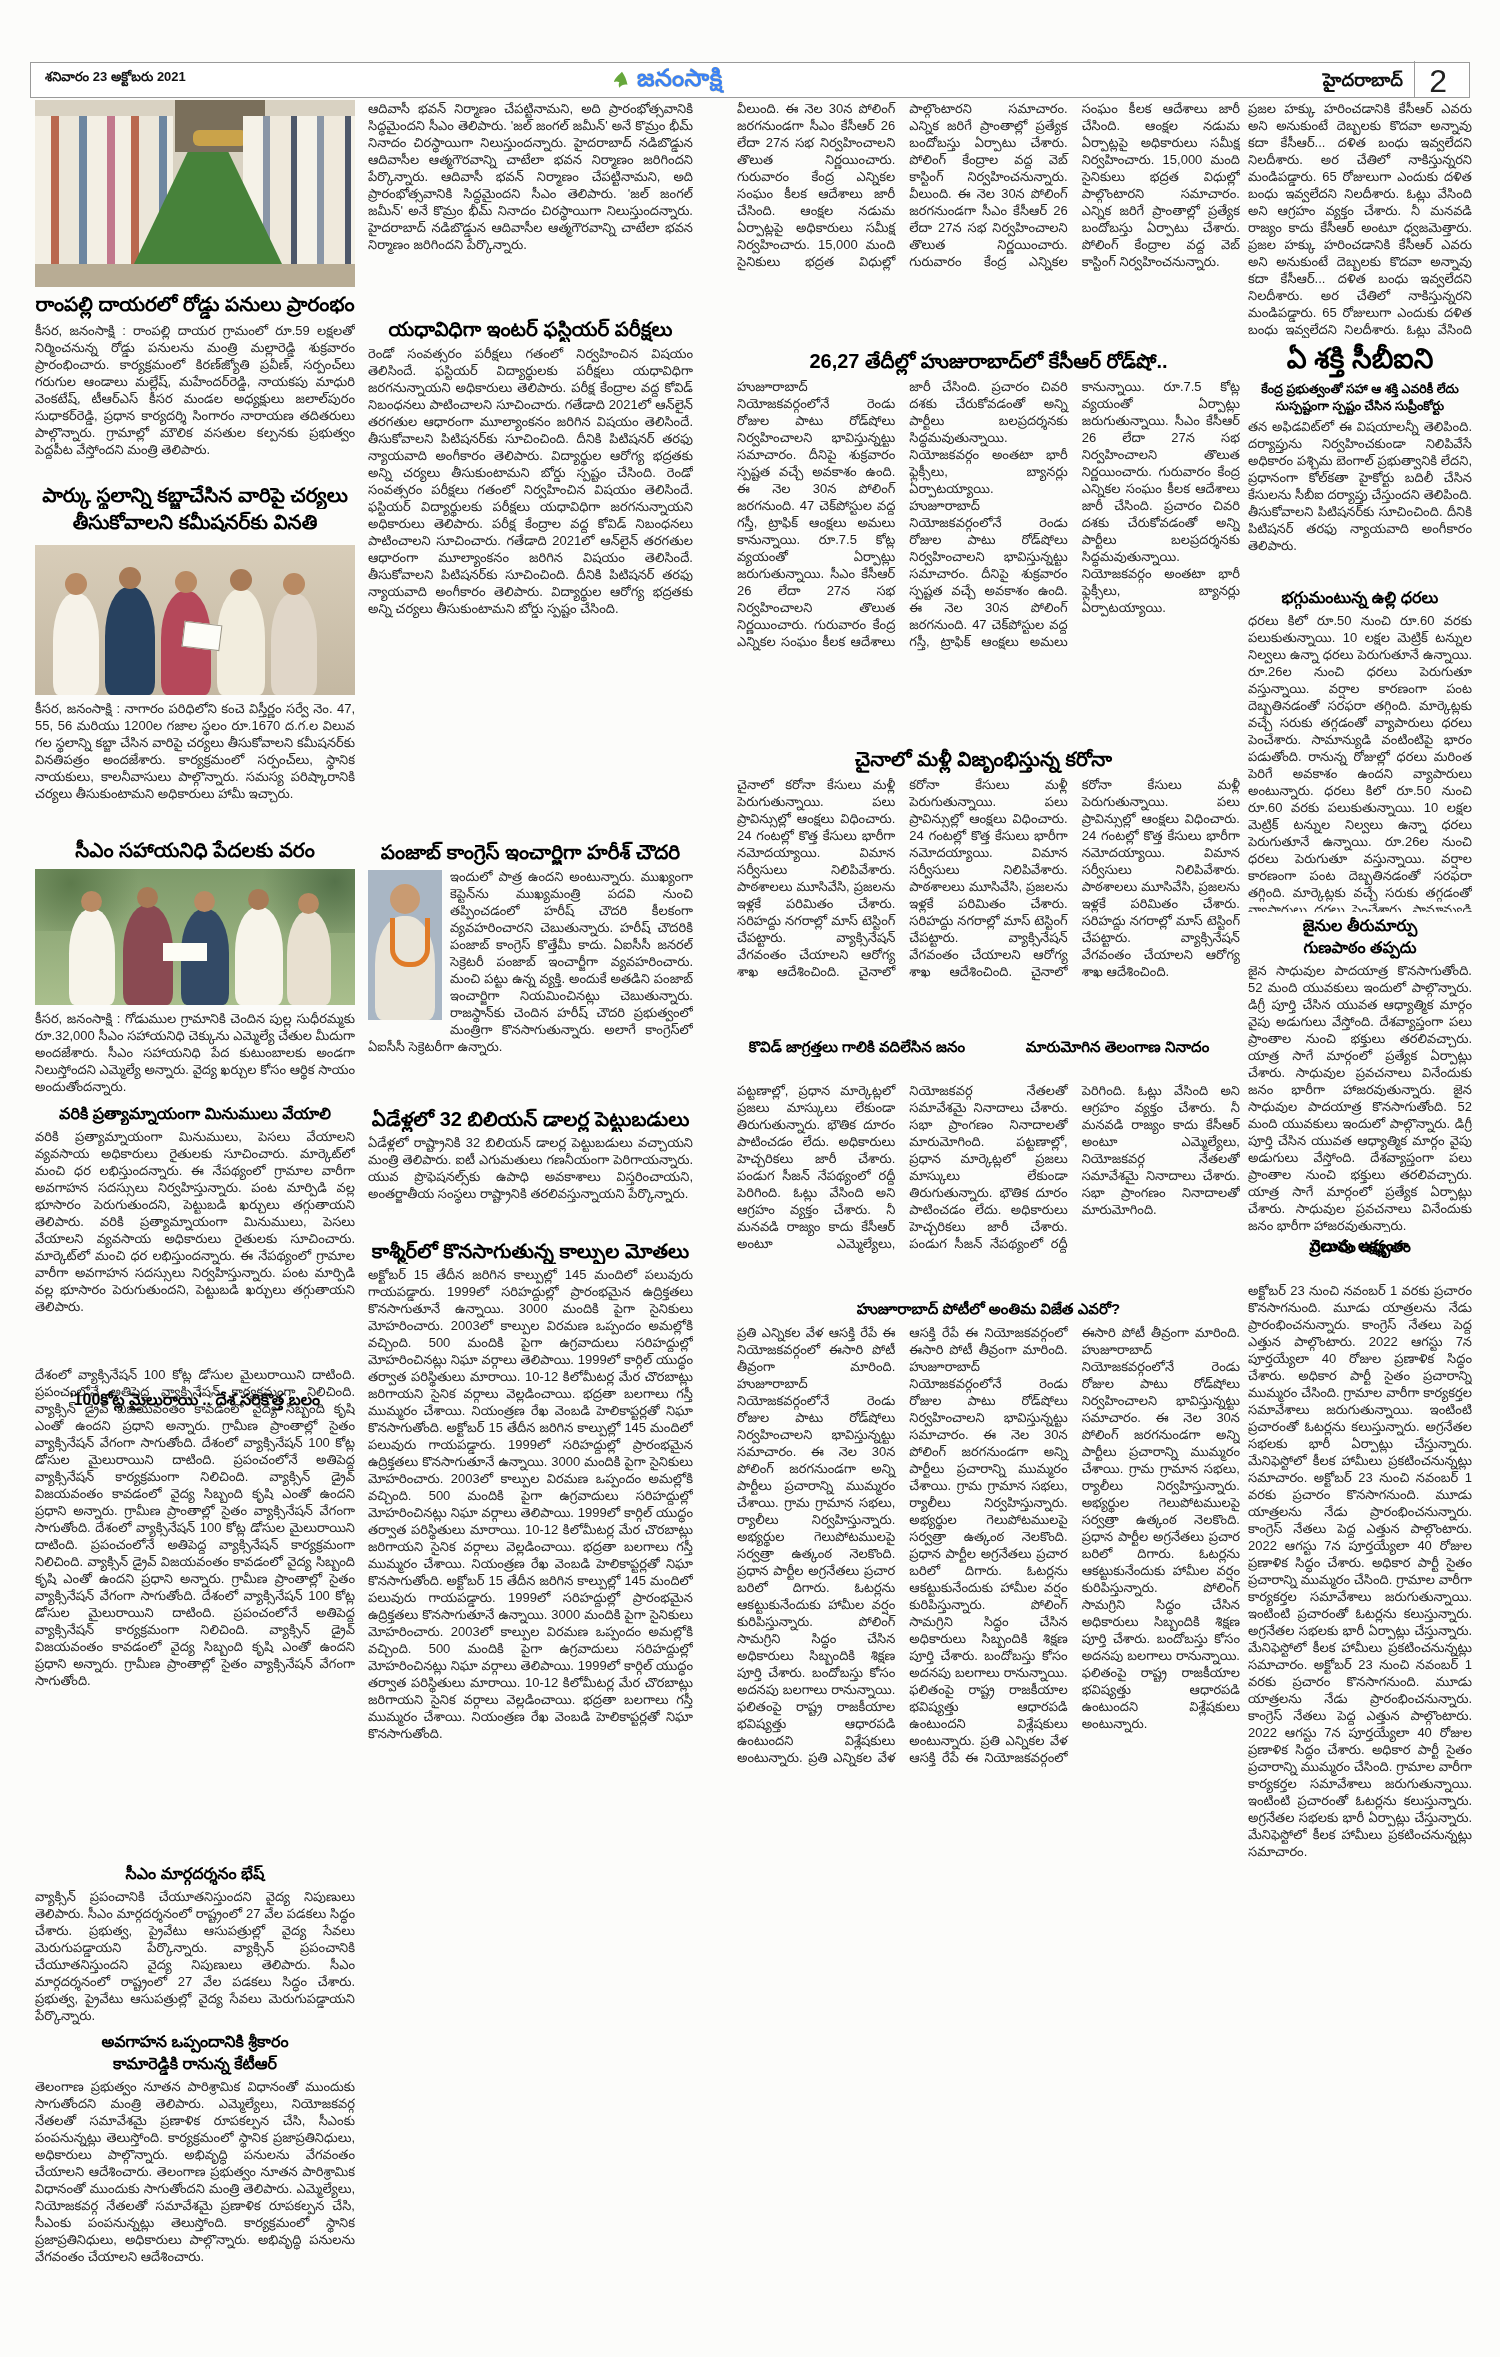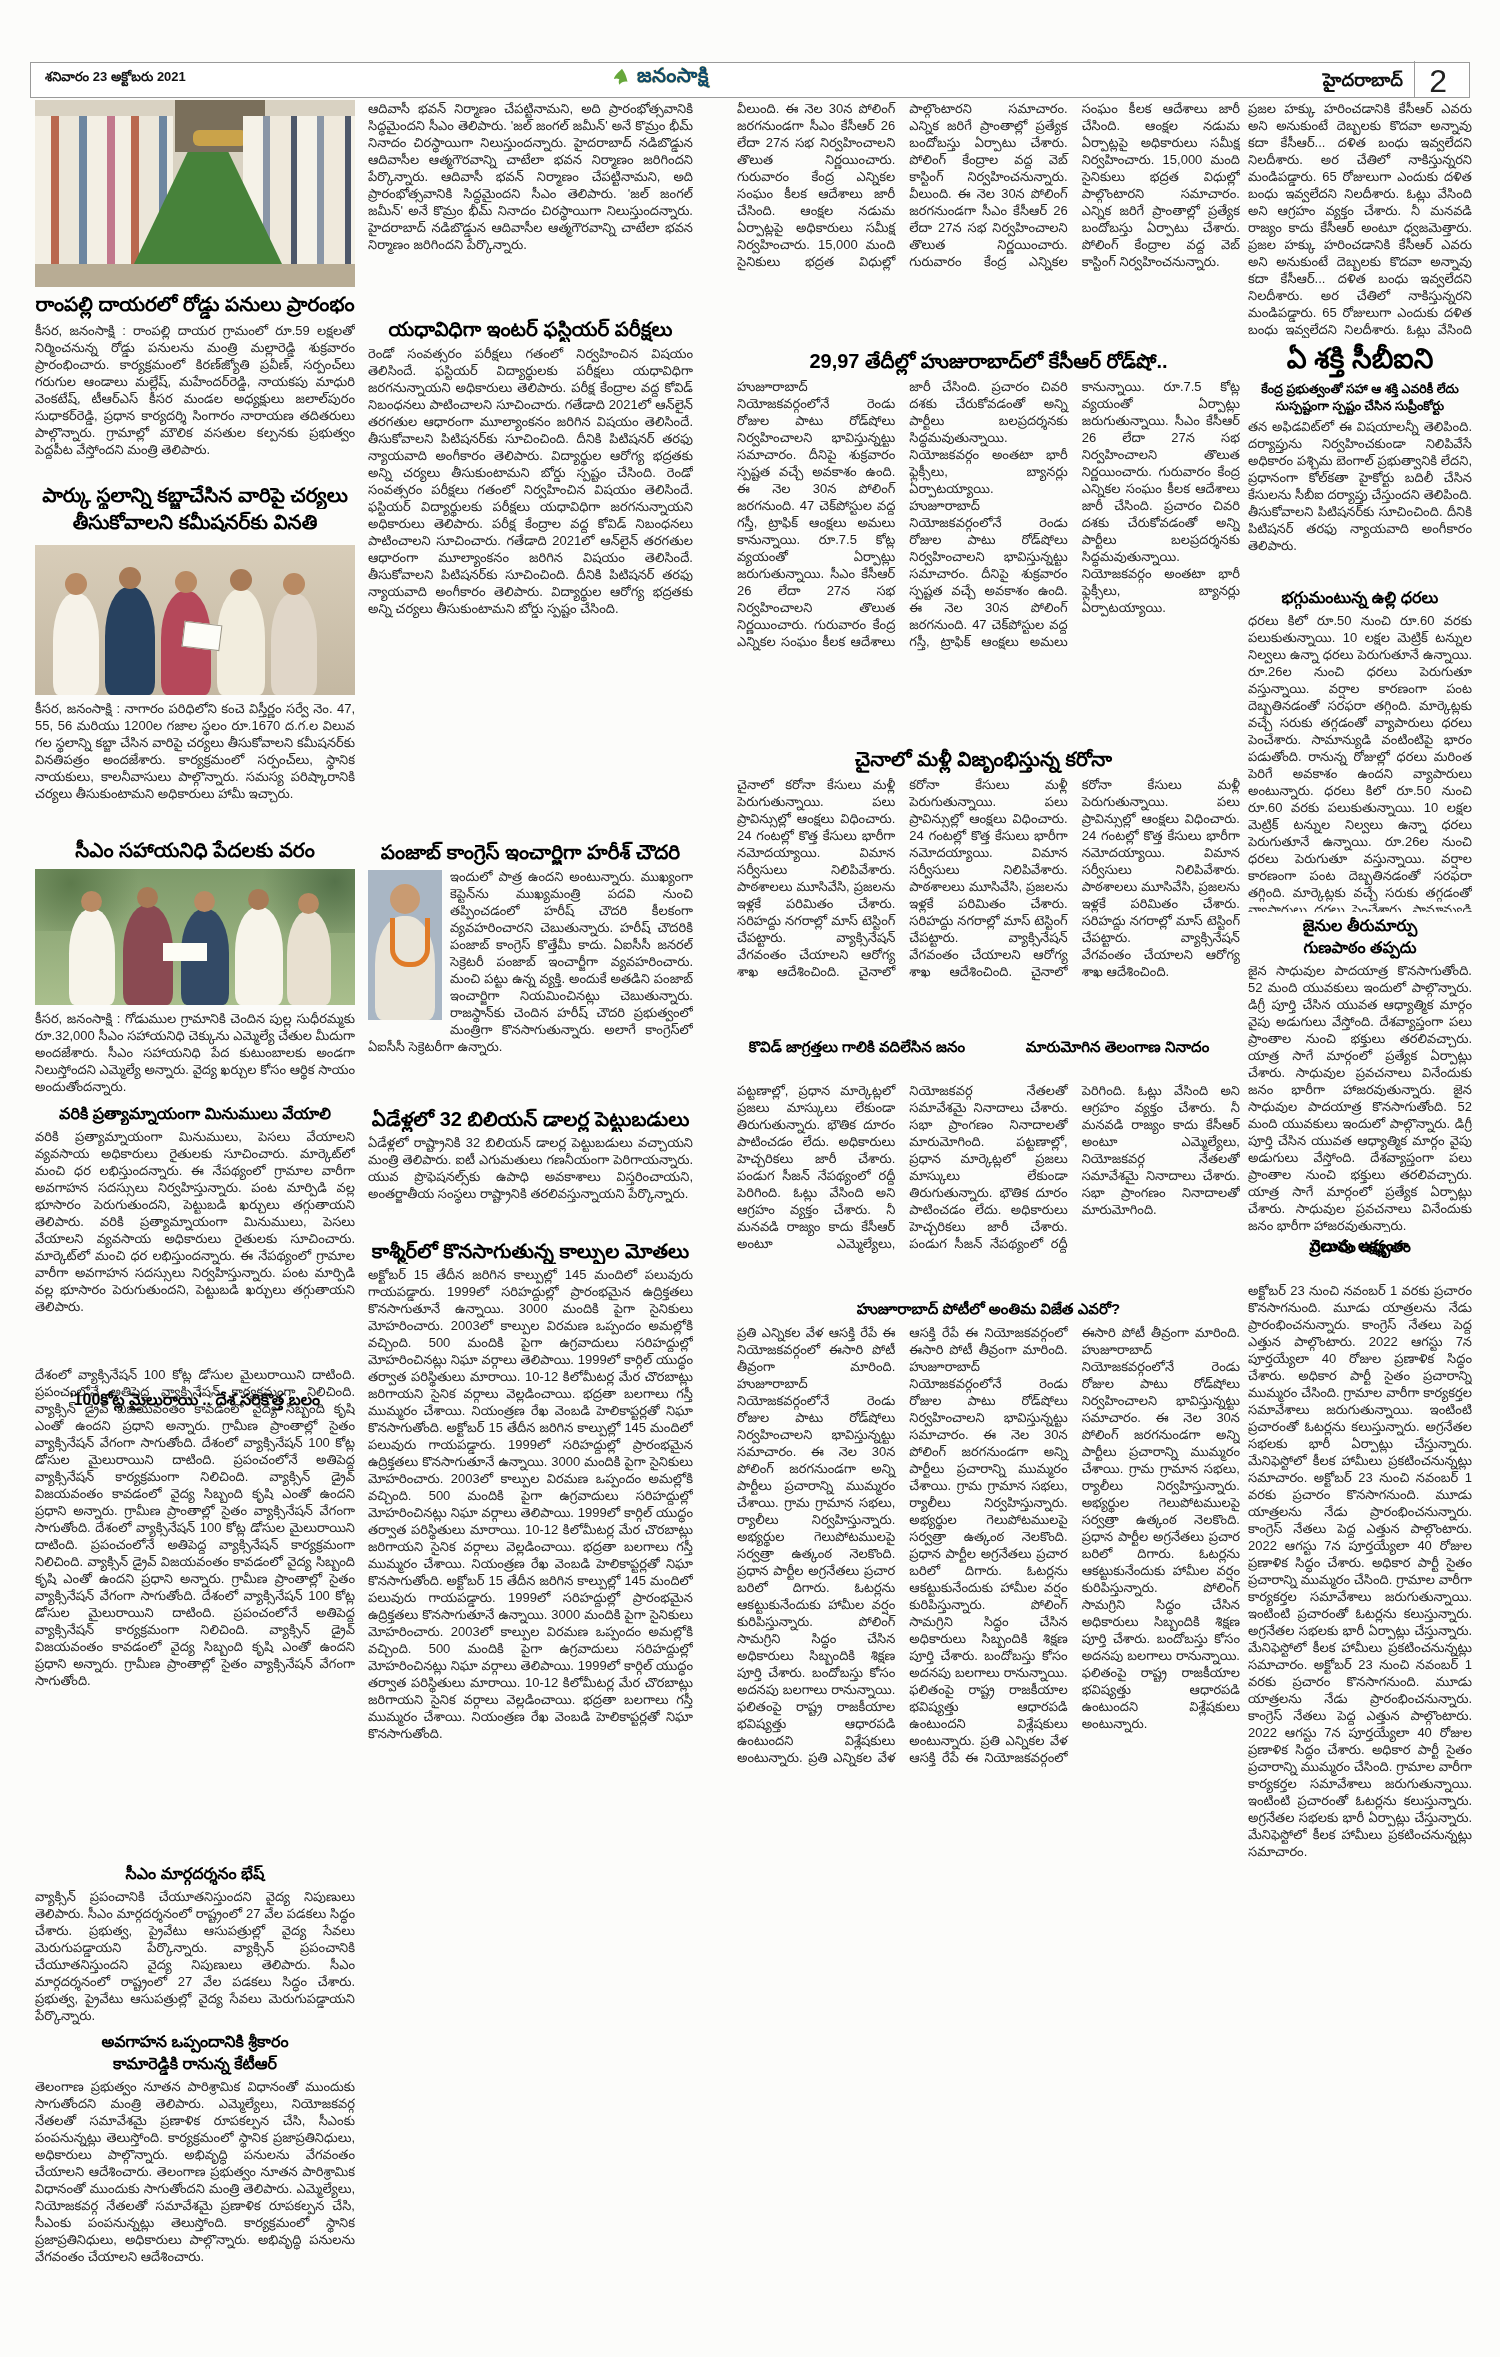--- a/index.html
+++ b/index.html
@@ -10,21 +10,21 @@
     -webkit-font-smoothing:antialiased;
   }
   .abs{position:absolute;}
   
   .masthead{
     left:30px;top:62px;width:1438px;height:34px;
     border:1px solid #9a9a9a;background:#fff;
   }
   .m-date{left:14px;top:6px;font-size:13px;font-weight:700;color:#111;}
   .m-brand{left:580px;top:1px;display:flex;align-items:center;gap:4px;}
-  .m-brand-text{font-size:20px;font-weight:700;color:#0c4a6e;letter-spacing:.5px;
+  .m-brand-text{font-size:24px;font-weight:700;color:#3b82f6;letter-spacing:.5px;
     text-shadow:0 0 1px #f6c84c;}
   .m-city{right:66px;top:7px;font-size:18px;font-weight:700;color:#111;}
   .m-page{right:14px;top:-2px;font-size:32px;font-weight:400;color:#222;
     border-left:1px solid #9a9a9a;padding:2px 8px 0 14px;height:34px;}
   
   .bd{
     font-size:13px;line-height:17px;text-align:justify;overflow:hidden;
     color:#1c1c1c;word-break:break-word;
   }
   .c3{column-count:3;column-gap:14px;}
@@ -139,21 +139,21 @@
 </div>
 
 <div class="abs hl h18" style="left:368px;top:1107px;width:325px;height:25px;">ఏడేళ్లలో 32 బిలియన్ డాలర్ల పెట్టుబడులు</div>
 <div class="abs bd" style="left:368px;top:1134px;width:325px;height:102px;">ఏడేళ్లలో రాష్ట్రానికి 32 బిలియన్ డాలర్ల పెట్టుబడులు వచ్చాయని మంత్రి తెలిపారు. ఐటీ ఎగుమతులు గణనీయంగా పెరిగాయన్నారు. యువ ప్రొఫెషనల్స్‌కు ఉపాధి అవకాశాలు విస్తరించాయని, అంతర్జాతీయ సంస్థలు రాష్ట్రానికి తరలివస్తున్నాయని పేర్కొన్నారు.</div>
 
 <div class="abs hl h18" style="left:368px;top:1239px;width:325px;height:25px;">కాశ్మీర్‌లో కొనసాగుతున్న కాల్పుల మోతలు</div>
 <div class="abs bd" style="left:368px;top:1266px;width:325px;height:1062px;">అక్టోబర్ 15 తేదీన జరిగిన కాల్పుల్లో 145 మందిలో పలువురు గాయపడ్డారు. 1999లో సరిహద్దుల్లో ప్రారంభమైన ఉద్రిక్తతలు కొనసాగుతూనే ఉన్నాయి. 3000 మందికి పైగా సైనికులు మోహరించారు. 2003లో కాల్పుల విరమణ ఒప్పందం అమల్లోకి వచ్చింది. 500 మందికి పైగా ఉగ్రవాదులు సరిహద్దుల్లో మోహరించినట్లు నిఘా వర్గాలు తెలిపాయి. 1999లో కార్గిల్ యుద్ధం తర్వాత పరిస్థితులు మారాయి. 10-12 కిలోమీటర్ల మేర చొరబాట్లు జరిగాయని సైనిక వర్గాలు వెల్లడించాయి. భద్రతా బలగాలు గస్తీ ముమ్మరం చేశాయి. నియంత్రణ రేఖ వెంబడి హెలికాప్టర్లతో నిఘా కొనసాగుతోంది. అక్టోబర్ 15 తేదీన జరిగిన కాల్పుల్లో 145 మందిలో పలువురు గాయపడ్డారు. 1999లో సరిహద్దుల్లో ప్రారంభమైన ఉద్రిక్తతలు కొనసాగుతూనే ఉన్నాయి. 3000 మందికి పైగా సైనికులు మోహరించారు. 2003లో కాల్పుల విరమణ ఒప్పందం అమల్లోకి వచ్చింది. 500 మందికి పైగా ఉగ్రవాదులు సరిహద్దుల్లో మోహరించినట్లు నిఘా వర్గాలు తెలిపాయి. 1999లో కార్గిల్ యుద్ధం తర్వాత పరిస్థితులు మారాయి. 10-12 కిలోమీటర్ల మేర చొరబాట్లు జరిగాయని సైనిక వర్గాలు వెల్లడించాయి. భద్రతా బలగాలు గస్తీ ముమ్మరం చేశాయి. నియంత్రణ రేఖ వెంబడి హెలికాప్టర్లతో నిఘా కొనసాగుతోంది. అక్టోబర్ 15 తేదీన జరిగిన కాల్పుల్లో 145 మందిలో పలువురు గాయపడ్డారు. 1999లో సరిహద్దుల్లో ప్రారంభమైన ఉద్రిక్తతలు కొనసాగుతూనే ఉన్నాయి. 3000 మందికి పైగా సైనికులు మోహరించారు. 2003లో కాల్పుల విరమణ ఒప్పందం అమల్లోకి వచ్చింది. 500 మందికి పైగా ఉగ్రవాదులు సరిహద్దుల్లో మోహరించినట్లు నిఘా వర్గాలు తెలిపాయి. 1999లో కార్గిల్ యుద్ధం తర్వాత పరిస్థితులు మారాయి. 10-12 కిలోమీటర్ల మేర చొరబాట్లు జరిగాయని సైనిక వర్గాలు వెల్లడించాయి. భద్రతా బలగాలు గస్తీ ముమ్మరం చేశాయి. నియంత్రణ రేఖ వెంబడి హెలికాప్టర్లతో నిఘా కొనసాగుతోంది.</div>
 
 <div class="abs bd c3" style="left:737px;top:100px;width:503px;height:246px;">వీలుంది. ఈ నెల 30న పోలింగ్ జరగనుండగా సీఎం కేసీఆర్ 26 లేదా 27న సభ నిర్వహించాలని తొలుత నిర్ణయించారు. గురువారం కేంద్ర ఎన్నికల సంఘం కీలక ఆదేశాలు జారీ చేసింది. ఆంక్షల నడుమ ఏర్పాట్లపై అధికారులు సమీక్ష నిర్వహించారు. 15,000 మంది సైనికులు భద్రత విధుల్లో పాల్గొంటారని సమాచారం. ఎన్నిక జరిగే ప్రాంతాల్లో ప్రత్యేక బందోబస్తు ఏర్పాటు చేశారు. పోలింగ్ కేంద్రాల వద్ద వెబ్ కాస్టింగ్ నిర్వహించనున్నారు. వీలుంది. ఈ నెల 30న పోలింగ్ జరగనుండగా సీఎం కేసీఆర్ 26 లేదా 27న సభ నిర్వహించాలని తొలుత నిర్ణయించారు. గురువారం కేంద్ర ఎన్నికల సంఘం కీలక ఆదేశాలు జారీ చేసింది. ఆంక్షల నడుమ ఏర్పాట్లపై అధికారులు సమీక్ష నిర్వహించారు. 15,000 మంది సైనికులు భద్రత విధుల్లో పాల్గొంటారని సమాచారం. ఎన్నిక జరిగే ప్రాంతాల్లో ప్రత్యేక బందోబస్తు ఏర్పాటు చేశారు. పోలింగ్ కేంద్రాల వద్ద వెబ్ కాస్టింగ్ నిర్వహించనున్నారు.</div>
 
-<div class="abs hl h18" style="left:737px;top:349px;width:503px;height:26px;">29,97 తేదీల్లో హుజురాబాద్‌లో కేసీఆర్ రోడ్‌షో..</div>
+<div class="abs hl h18" style="left:737px;top:349px;width:503px;height:26px;">26,27 తేదీల్లో హుజురాబాద్‌లో కేసీఆర్ రోడ్‌షో..</div>
 <div class="abs bd c3" style="left:737px;top:378px;width:503px;height:366px;">హుజూరాబాద్ నియోజకవర్గంలోనే రెండు రోజుల పాటు రోడ్‌షోలు నిర్వహించాలని భావిస్తున్నట్టు సమాచారం. దీనిపై శుక్రవారం స్పష్టత వచ్చే అవకాశం ఉంది. ఈ నెల 30న పోలింగ్ జరగనుంది. 47 చెక్‌పోస్టుల వద్ద గస్తీ, ట్రాఫిక్ ఆంక్షలు అమలు కానున్నాయి. రూ.7.5 కోట్ల వ్యయంతో ఏర్పాట్లు జరుగుతున్నాయి. సీఎం కేసీఆర్ 26 లేదా 27న సభ నిర్వహించాలని తొలుత నిర్ణయించారు. గురువారం కేంద్ర ఎన్నికల సంఘం కీలక ఆదేశాలు జారీ చేసింది. ప్రచారం చివరి దశకు చేరుకోవడంతో అన్ని పార్టీలు బలప్రదర్శనకు సిద్ధమవుతున్నాయి. నియోజకవర్గం అంతటా భారీ ఫ్లెక్సీలు, బ్యానర్లు ఏర్పాటయ్యాయి. హుజూరాబాద్ నియోజకవర్గంలోనే రెండు రోజుల పాటు రోడ్‌షోలు నిర్వహించాలని భావిస్తున్నట్టు సమాచారం. దీనిపై శుక్రవారం స్పష్టత వచ్చే అవకాశం ఉంది. ఈ నెల 30న పోలింగ్ జరగనుంది. 47 చెక్‌పోస్టుల వద్ద గస్తీ, ట్రాఫిక్ ఆంక్షలు అమలు కానున్నాయి. రూ.7.5 కోట్ల వ్యయంతో ఏర్పాట్లు జరుగుతున్నాయి. సీఎం కేసీఆర్ 26 లేదా 27న సభ నిర్వహించాలని తొలుత నిర్ణయించారు. గురువారం కేంద్ర ఎన్నికల సంఘం కీలక ఆదేశాలు జారీ చేసింది. ప్రచారం చివరి దశకు చేరుకోవడంతో అన్ని పార్టీలు బలప్రదర్శనకు సిద్ధమవుతున్నాయి. నియోజకవర్గం అంతటా భారీ ఫ్లెక్సీలు, బ్యానర్లు ఏర్పాటయ్యాయి.</div>
 
 <div class="abs hl h18" style="left:732px;top:747px;width:503px;height:26px;">చైనాలో మళ్లీ విజృంభిస్తున్న కరోనా</div>
 <div class="abs bd c3" style="left:737px;top:776px;width:503px;height:258px;">చైనాలో కరోనా కేసులు మళ్లీ పెరుగుతున్నాయి. పలు ప్రావిన్సుల్లో ఆంక్షలు విధించారు. 24 గంటల్లో కొత్త కేసులు భారీగా నమోదయ్యాయి. విమాన సర్వీసులు నిలిపివేశారు. పాఠశాలలు మూసివేసి, ప్రజలను ఇళ్లకే పరిమితం చేశారు. సరిహద్దు నగరాల్లో మాస్ టెస్టింగ్ చేపట్టారు. వ్యాక్సినేషన్ వేగవంతం చేయాలని ఆరోగ్య శాఖ ఆదేశించింది. చైనాలో కరోనా కేసులు మళ్లీ పెరుగుతున్నాయి. పలు ప్రావిన్సుల్లో ఆంక్షలు విధించారు. 24 గంటల్లో కొత్త కేసులు భారీగా నమోదయ్యాయి. విమాన సర్వీసులు నిలిపివేశారు. పాఠశాలలు మూసివేసి, ప్రజలను ఇళ్లకే పరిమితం చేశారు. సరిహద్దు నగరాల్లో మాస్ టెస్టింగ్ చేపట్టారు. వ్యాక్సినేషన్ వేగవంతం చేయాలని ఆరోగ్య శాఖ ఆదేశించింది. చైనాలో కరోనా కేసులు మళ్లీ పెరుగుతున్నాయి. పలు ప్రావిన్సుల్లో ఆంక్షలు విధించారు. 24 గంటల్లో కొత్త కేసులు భారీగా నమోదయ్యాయి. విమాన సర్వీసులు నిలిపివేశారు. పాఠశాలలు మూసివేసి, ప్రజలను ఇళ్లకే పరిమితం చేశారు. సరిహద్దు నగరాల్లో మాస్ టెస్టింగ్ చేపట్టారు. వ్యాక్సినేషన్ వేగవంతం చేయాలని ఆరోగ్య శాఖ ఆదేశించింది.</div>
 
 <div class="abs hl h15" style="left:737px;top:1037px;width:240px;height:42px;">కొవిడ్ జాగ్రత్తలు గాలికి వదిలేసిన జనం</div>
 <div class="abs hl h15" style="left:995px;top:1037px;width:245px;height:42px;">మారుమోగిన తెలంగాణ నినాదం</div>
 <div class="abs bd c3" style="left:737px;top:1082px;width:503px;height:214px;">పట్టణాల్లో, ప్రధాన మార్కెట్లలో ప్రజలు మాస్కులు లేకుండా తిరుగుతున్నారు. భౌతిక దూరం పాటించడం లేదు. అధికారులు హెచ్చరికలు జారీ చేశారు. పండుగ సీజన్ నేపథ్యంలో రద్దీ పెరిగింది. ఓట్లు వేసింది అని ఆగ్రహం వ్యక్తం చేశారు. నీ మనవడి రాజ్యం కాదు కేసీఆర్ అంటూ ఎమ్మెల్యేలు, నియోజకవర్గ నేతలతో సమావేశమై నినాదాలు చేశారు. సభా ప్రాంగణం నినాదాలతో మారుమోగింది. పట్టణాల్లో, ప్రధాన మార్కెట్లలో ప్రజలు మాస్కులు లేకుండా తిరుగుతున్నారు. భౌతిక దూరం పాటించడం లేదు. అధికారులు హెచ్చరికలు జారీ చేశారు. పండుగ సీజన్ నేపథ్యంలో రద్దీ పెరిగింది. ఓట్లు వేసింది అని ఆగ్రహం వ్యక్తం చేశారు. నీ మనవడి రాజ్యం కాదు కేసీఆర్ అంటూ ఎమ్మెల్యేలు, నియోజకవర్గ నేతలతో సమావేశమై నినాదాలు చేశారు. సభా ప్రాంగణం నినాదాలతో మారుమోగింది.</div>
 
 <div class="abs hl h15" style="left:737px;top:1299px;width:503px;height:22px;">హుజూరాబాద్ పోటీలో అంతిమ విజేత ఎవరో?</div>

